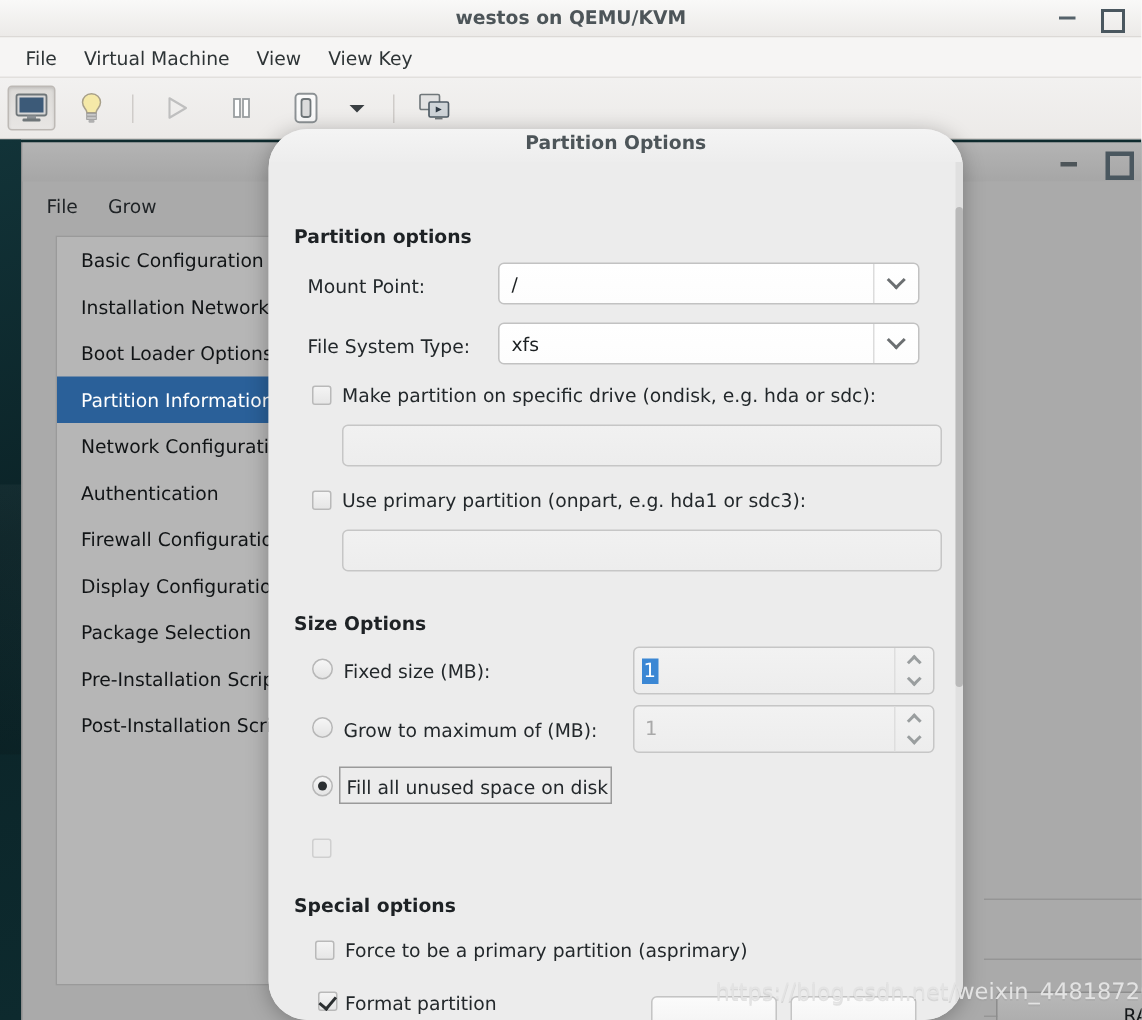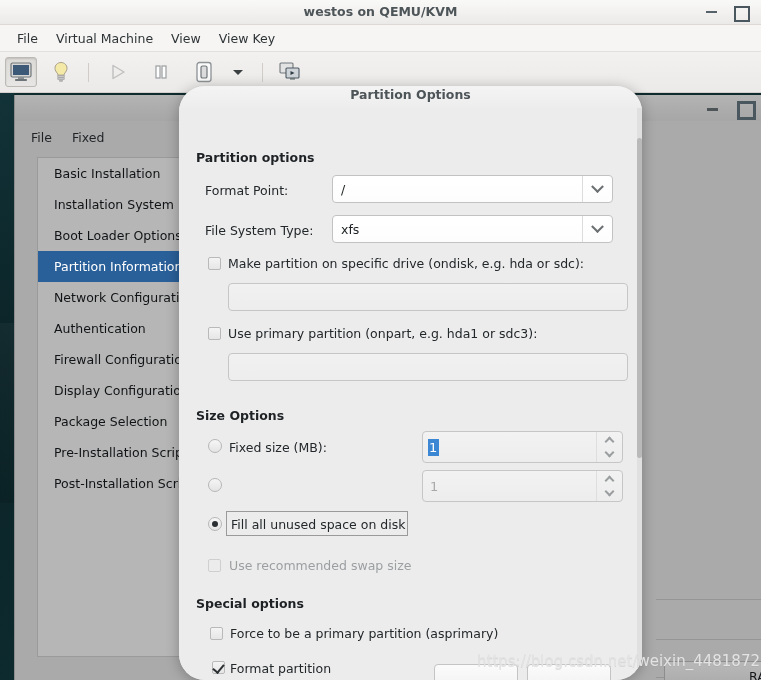--- a/index.html
+++ b/index.html
@@ -379,26 +379,26 @@
     <div class="guest-bg"></div>
 
     <div class="ks-window">
       <div class="ks-titlebar">
         <div class="ks-btn ks-min"></div>
         <div class="ks-btn ks-max"></div>
       </div>
 
       <div class="ks-menubar">
         <div>File</div>
-        <div>Fixed</div>
+        <div>Grow</div>
       </div>
 
       <div class="ks-sidebar">
-        <div class="ks-item">Basic Installation</div>
-        <div class="ks-item">Installation System</div>
+        <div class="ks-item">Basic Configuration</div>
+        <div class="ks-item">Installation Network</div>
         <div class="ks-item">Boot Loader Options</div>
         <div class="ks-item selected">Partition Information</div>
         <div class="ks-item">Network Configuration</div>
         <div class="ks-item">Authentication</div>
         <div class="ks-item">Firewall Configuration</div>
         <div class="ks-item">Display Configuration</div>
         <div class="ks-item">Package Selection</div>
         <div class="ks-item">Pre-Installation Script</div>
         <div class="ks-item">Post-Installation Script</div>
       </div>
@@ -413,21 +413,21 @@
 
     <div class="dialog">
       <div class="dlg-titlebar">
         <div class="dlg-title">Partition Options</div>
       </div>
 
       <div class="dlg-body">
 
         <div class="section-head" style="left:17px; top:42px;">Partition options</div>
 
-        <div class="field-label" style="left:26px; top:75px;">Format Point:</div>
+        <div class="field-label" style="left:26px; top:75px;">Mount Point:</div>
         <div class="combo" style="left:153px; top:67px; width:281px;">
           <span class="val">/</span>
           <span class="arrowbox">
             <span class="chev"></span>
           </span>
         </div>
 
         <div class="field-label" style="left:26px; top:115px;">File System Type:</div>
         <div class="combo" style="left:153px; top:107px; width:281px;">
           <span class="val">xfs</span>
@@ -451,34 +451,34 @@
         <div class="spinner" style="left:243px; top:323px; width:201px;">
           <span class="sval selected">1</span>
           <span style="flex:1"></span>
           <span class="sbtns">
             <span class="chev-up"></span>
             <span class="chev-dn"></span>
           </span>
         </div>
 
         <div class="radio" style="left:29px; top:370px;"></div>
+        <div class="field-label" style="left:50px; top:371px;">Grow to maximum of (MB):</div>
         <div class="spinner" style="left:243px; top:362px; width:201px;">
           <span class="sval dim">1</span>
           <span class="sbtns">
             <span class="chev-up"></span>
             <span class="chev-dn"></span>
           </span>
         </div>
 
         <div class="radio checked" style="left:29px; top:409px;"></div>
         <div class="focus-ring" style="left:47px; top:403px; width:182px; height:25px;"></div>
         <div class="field-label" style="left:52px; top:409px;">Fill all unused space on disk</div>
 
         <div class="checkbox dim" style="left:29px; top:451px;"></div>
-        <div class="field-label dim" style="left:50px; top:450px;">Use recommended swap size</div>
 
         <div class="section-head" style="left:17px; top:488px;">Special options</div>
 
         <div class="checkbox" style="left:31px; top:519px;"></div>
         <div class="field-label" style="left:51px; top:518px;">Force to be a primary partition (asprimary)</div>
 
         <div class="checkbox checked" style="left:33px; top:553px;"></div>
         <div class="field-label" style="left:51px; top:553px;text-align:right;">Format partition</div>
 
         <div class="dlg-footer-btn" style="left:255px;"></div>

